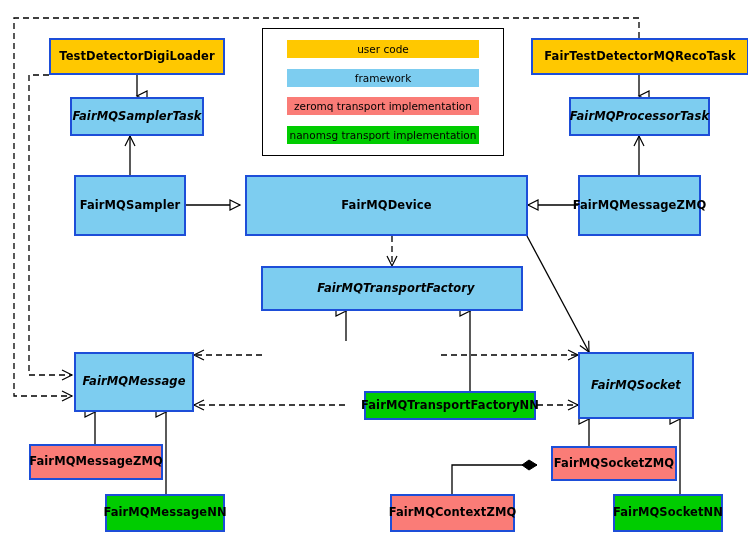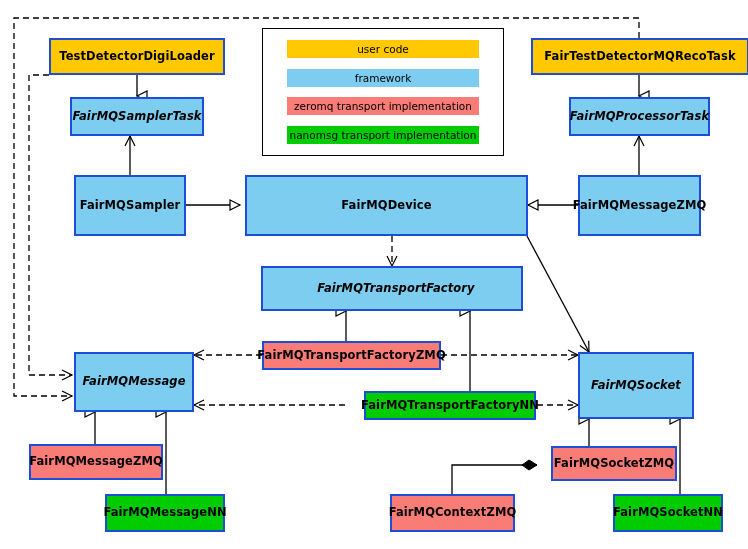--- a/index.html
+++ b/index.html
@@ -163,23 +163,20 @@
   </div>
 
   <div class="node fill-framework" style="left:578px; top:175px; width:123px; height:61px;">
     <span>FairMQMessageZMQ</span>
   </div>
 
   <div class="node fill-framework abstract" style="left:261px; top:266px; width:262px; height:45px;padding-left:8px;">
     <span>FairMQTransportFactory</span>
   </div>
 
-  <div class="node fill-zeromq" style="left:262px; top:341px; width:179px; height:29px;">
-    <span>FairMQTransportFactoryZMQ</span>
-  </div>
 
   <div class="node fill-nanomsg" style="left:364px; top:391px; width:172px; height:29px;">
     <span>FairMQTransportFactoryNN</span>
   </div>
 
   <div class="node fill-framework abstract" style="left:74px; top:352px; width:120px; height:60px;">
     <span>FairMQMessage</span>
   </div>
 
   <div class="node fill-framework abstract" style="left:578px; top:352px; width:116px; height:67px;">

